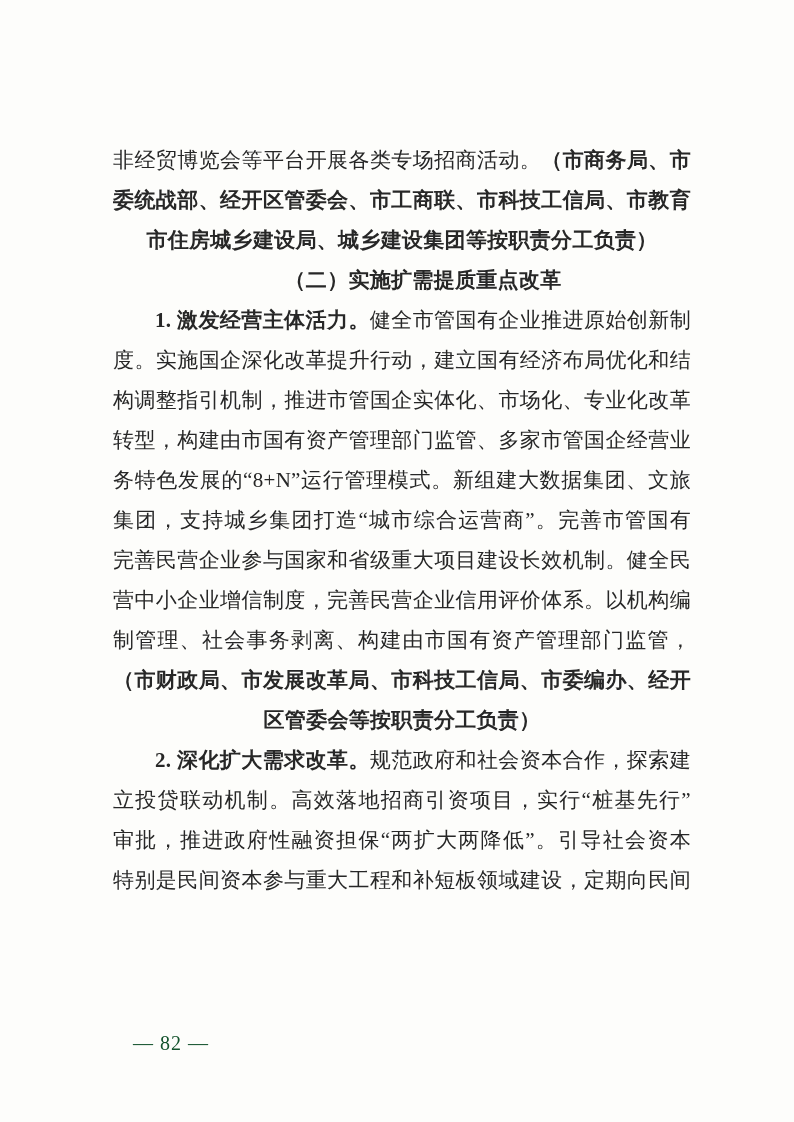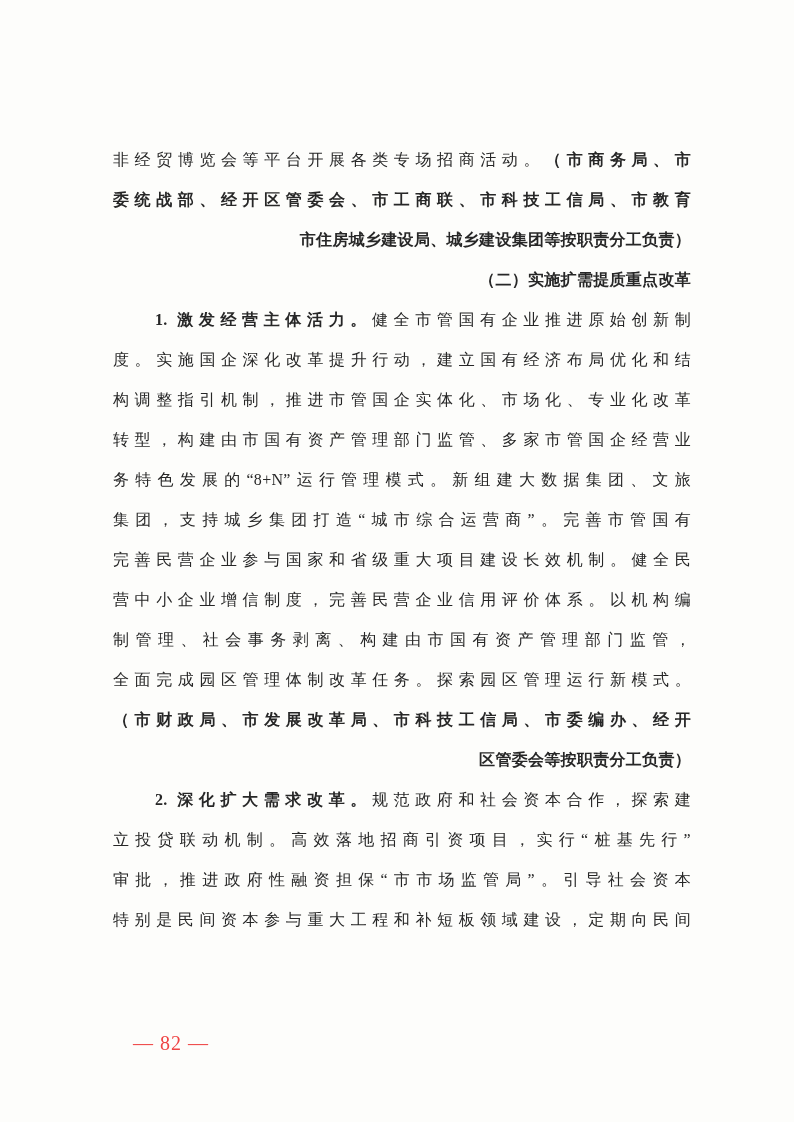--- a/index.html
+++ b/index.html
@@ -17,67 +17,66 @@
   }
   .page {
     position: absolute;
     left: 113px;
     top: 140px;
     width: 578px;
   }
   .line {
     height: 40px;
     line-height: 40px;
-    font-size: 16px;
+    font-size: 21px;
     text-align: justify;
     text-align-last: justify;
     letter-spacing: 0.3px;
     white-space: normal;
     overflow: hidden;
   }
   .line.nj {
-    text-align: right;
+    text-align: center;
     text-align-last: auto;
   }
   .line.ind {
     text-indent: 42px;
   }
   .b {
     font-weight: 700;
   }
   .footer {
     position: absolute;
     left: 133px;
     top: 1028px;
     height: 30px;
     line-height: 30px;
     font-size: 20px;
     letter-spacing: 1px;
-    color: #ef4444;
+    color: #14532d;
   }
 </style>
 </head>
 <body>
 
 <main class="page">
   <div class="line"><span>非经贸博览会等平台开展各类专场招商活动。</span><span class="b">（市商务局、市</span></div>
   <div class="line"><span class="b">委统战部、经开区管委会、市工商联、市科技工信局、市教育</span></div>
   <div class="line nj"><span class="b">市住房城乡建设局、城乡建设集团等按职责分工负责）</span></div>
   <div class="line nj ind"><span class="b">（二）实施扩需提质重点改革</span></div>
   <div class="line ind"><span class="b">1. 激发经营主体活力。</span><span>健全市管国有企业推进原始创新制</span></div>
   <div class="line"><span>度。实施国企深化改革提升行动，建立国有经济布局优化和结</span></div>
   <div class="line"><span>构调整指引机制，推进市管国企实体化、市场化、专业化改革</span></div>
   <div class="line"><span>转型，构建由市国有资产管理部门监管、多家市管国企经营业</span></div>
   <div class="line"><span>务特色发展的“8+N”运行管理模式。新组建大数据集团、文旅</span></div>
   <div class="line"><span>集团，支持城乡集团打造“城市综合运营商”。完善市管国有</span></div>
   <div class="line"><span>完善民营企业参与国家和省级重大项目建设长效机制。健全民</span></div>
   <div class="line"><span>营中小企业增信制度，完善民营企业信用评价体系。以机构编</span></div>
   <div class="line"><span>制管理、社会事务剥离、构建由市国有资产管理部门监管，</span></div>
-  <div class="line"><span>全面完成园区管理体制改革任务。探索园区管理运行新模式。</span></div>
   <div class="line"><span class="b">（市财政局、市发展改革局、市科技工信局、市委编办、经开</span></div>
   <div class="line nj"><span class="b">区管委会等按职责分工负责）</span></div>
   <div class="line ind"><span class="b">2. 深化扩大需求改革。</span><span>规范政府和社会资本合作，探索建</span></div>
   <div class="line"><span>立投贷联动机制。高效落地招商引资项目，实行“桩基先行”</span></div>
-  <div class="line"><span>审批，推进政府性融资担保“市市场监管局”。引导社会资本</span></div>
+  <div class="line"><span>审批，推进政府性融资担保“两扩大两降低”。引导社会资本</span></div>
   <div class="line"><span>特别是民间资本参与重大工程和补短板领域建设，定期向民间</span></div>
 </main>
 
 <div class="footer">— 82 —</div>
 
 </body></html>

